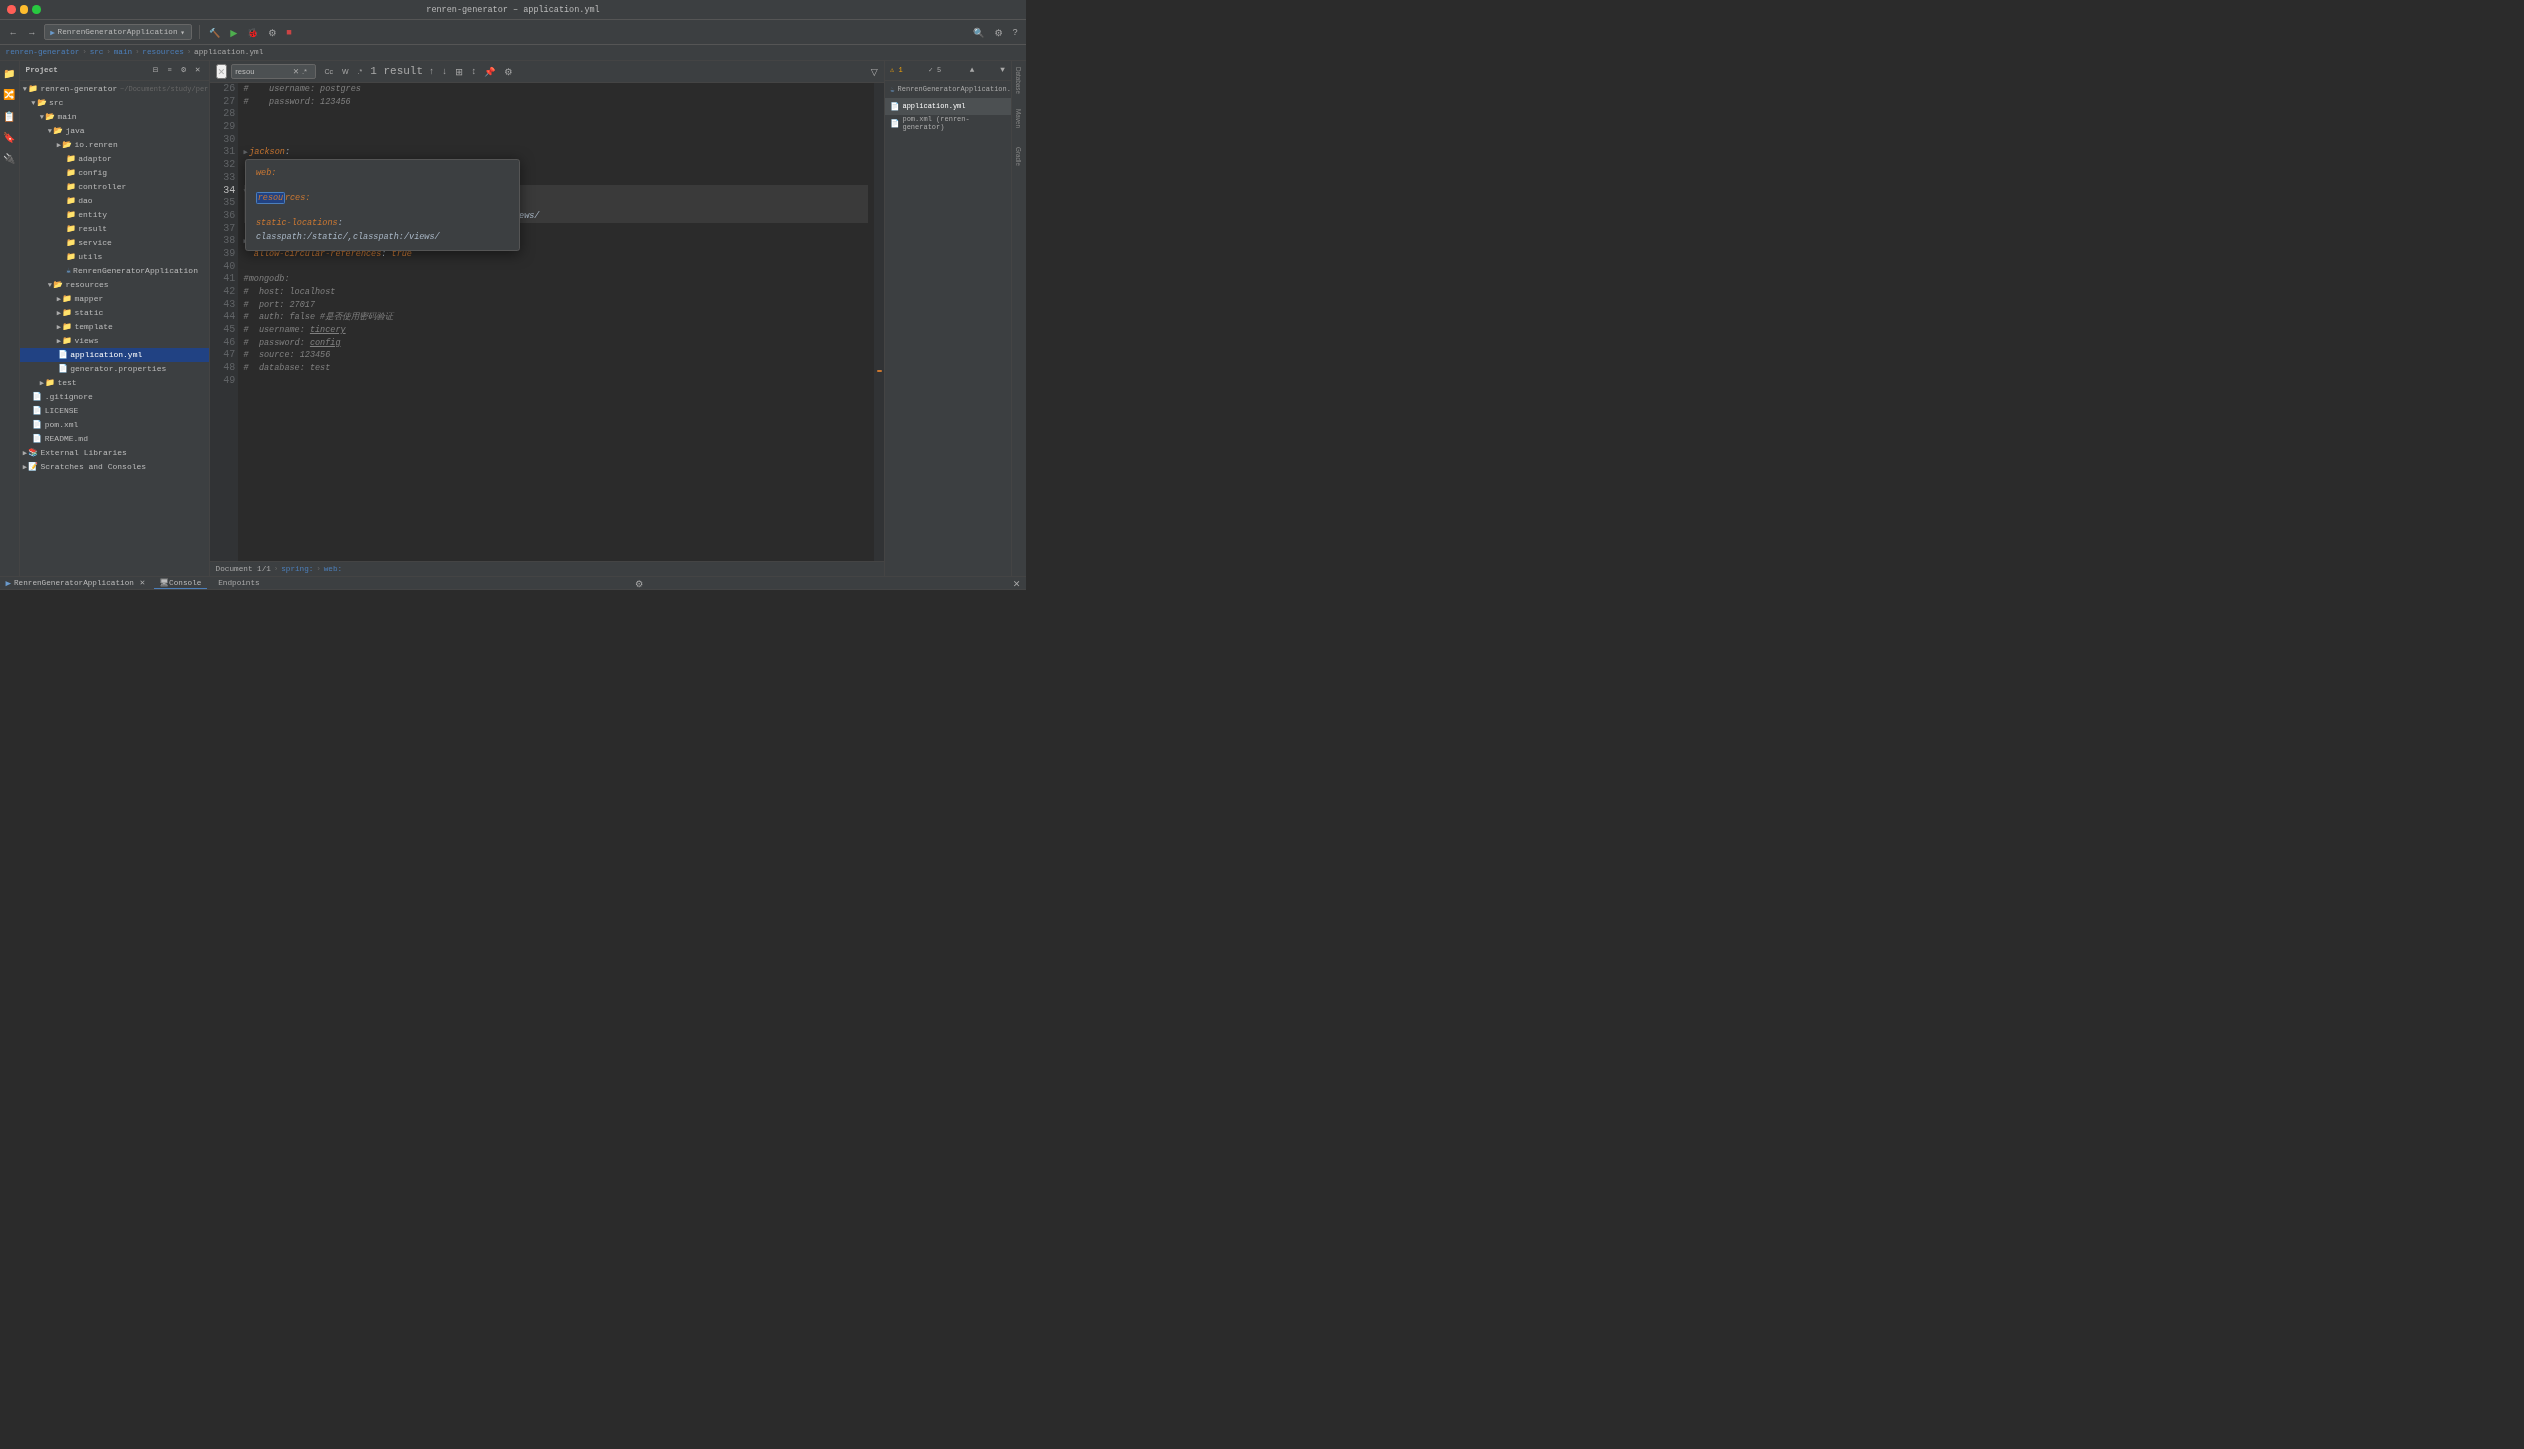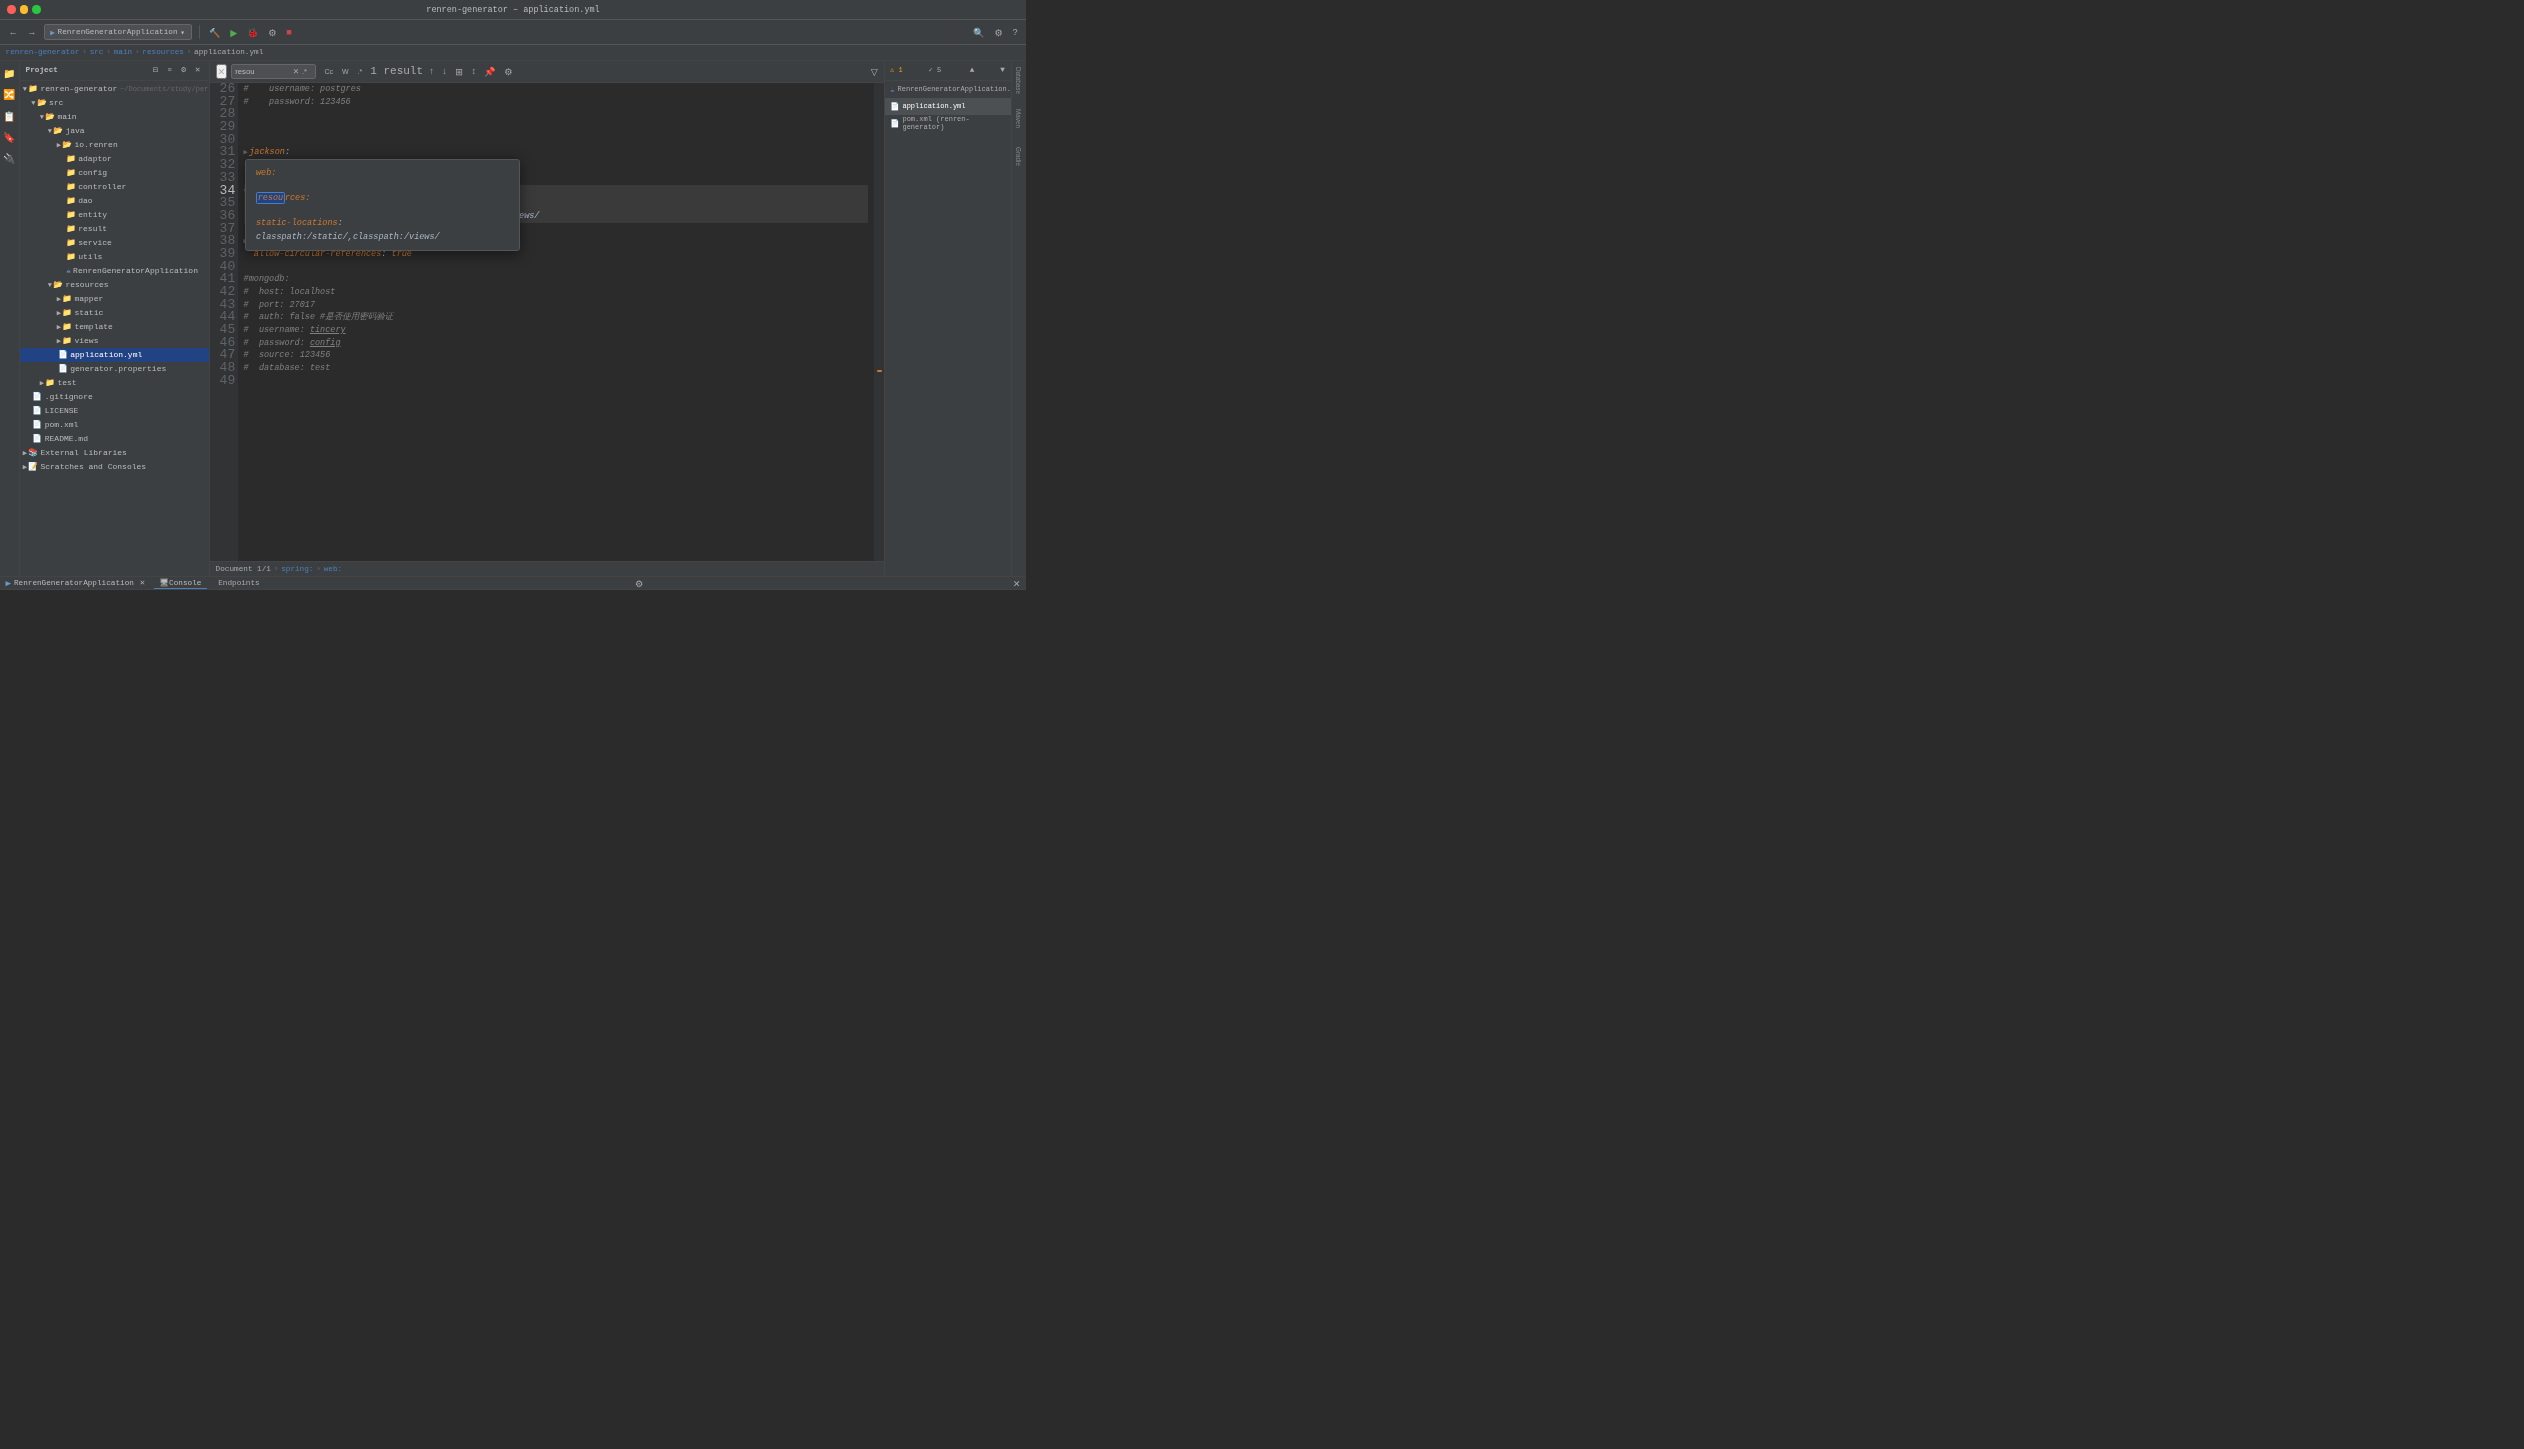--- a/index.html
+++ b/index.html
@@ -234,21 +234,21 @@
     .code-editor {
       flex: 1;
       display: flex;
       overflow: hidden;
       position: relative;
     }
     .line-numbers {
       width: 28px;
       background: #313335;
       color: #606366;
-      font-size: 13px;
+      font-size: 10px;
       line-height: 12.7px;
       padding: 0 2.8px;
       text-align: right;
       user-select: none;
       overflow: hidden;
     }
     .line-numbers .line-num {
       display: block;
       height: 12.7px;
     }

